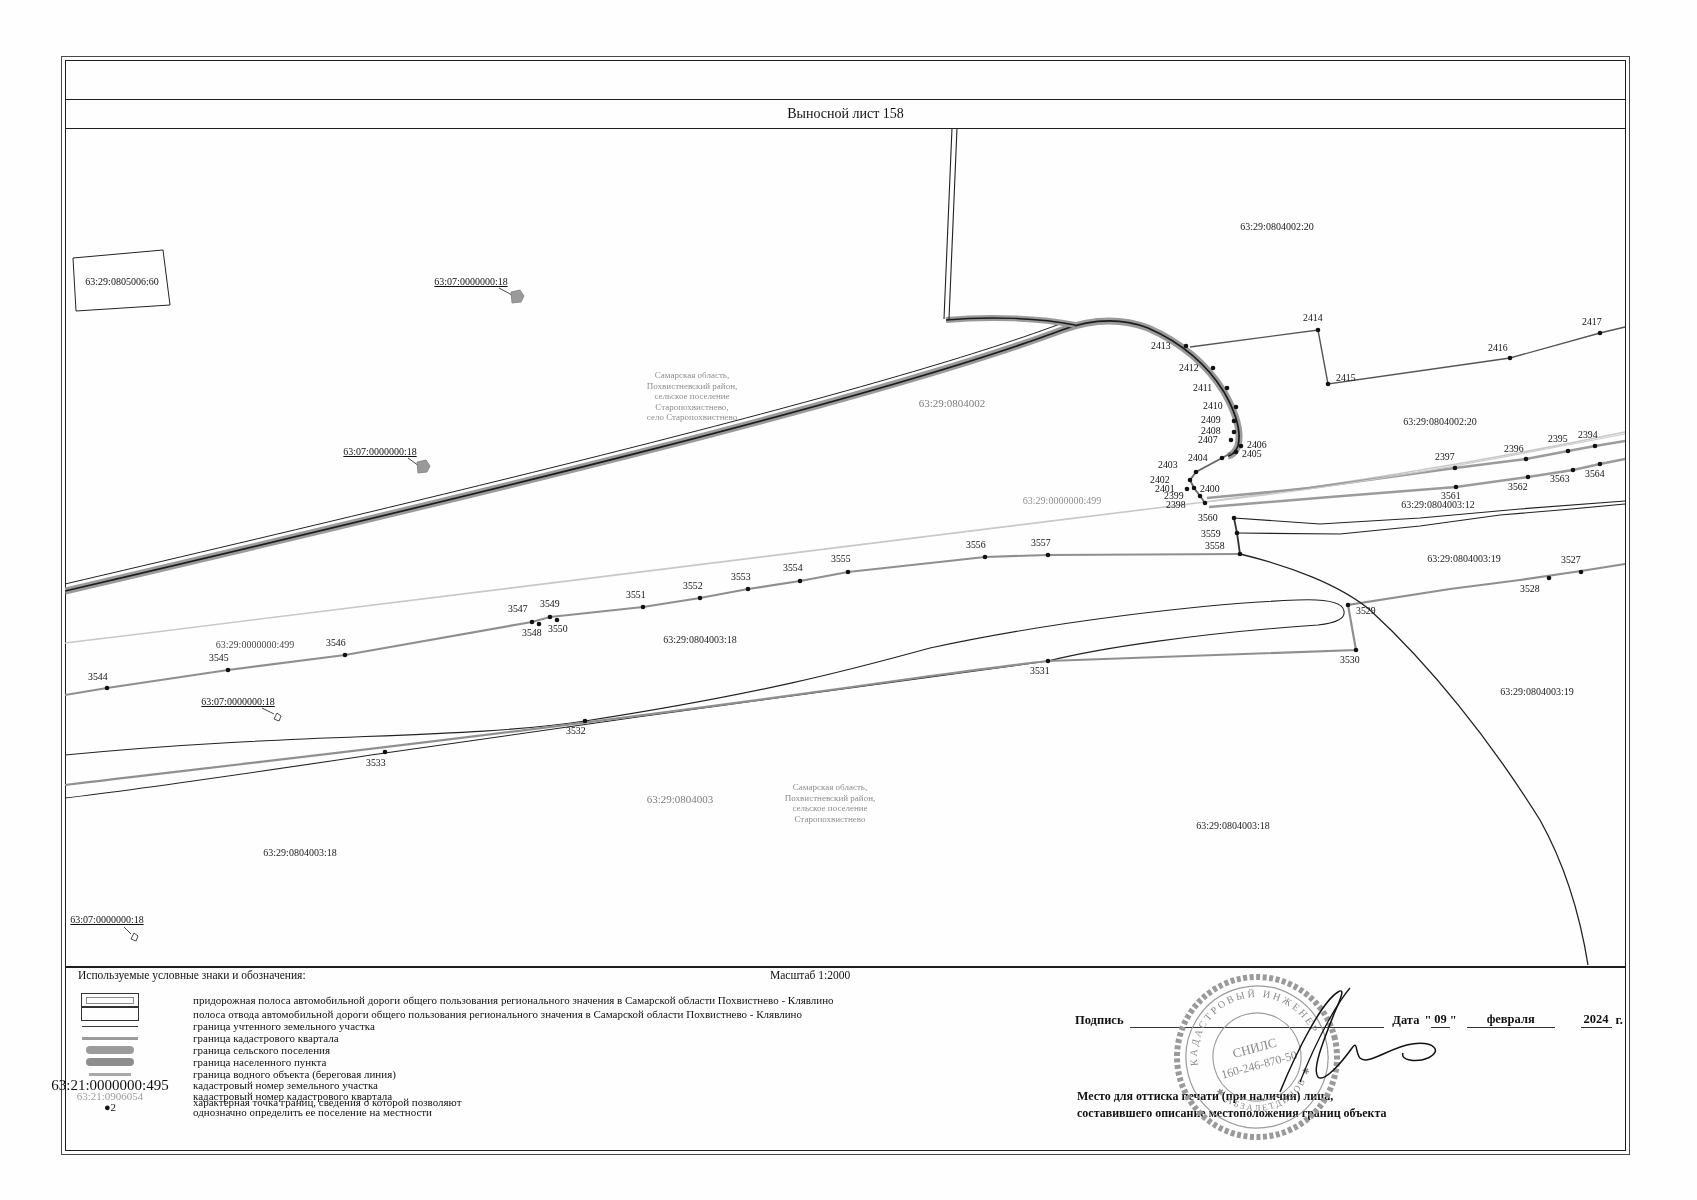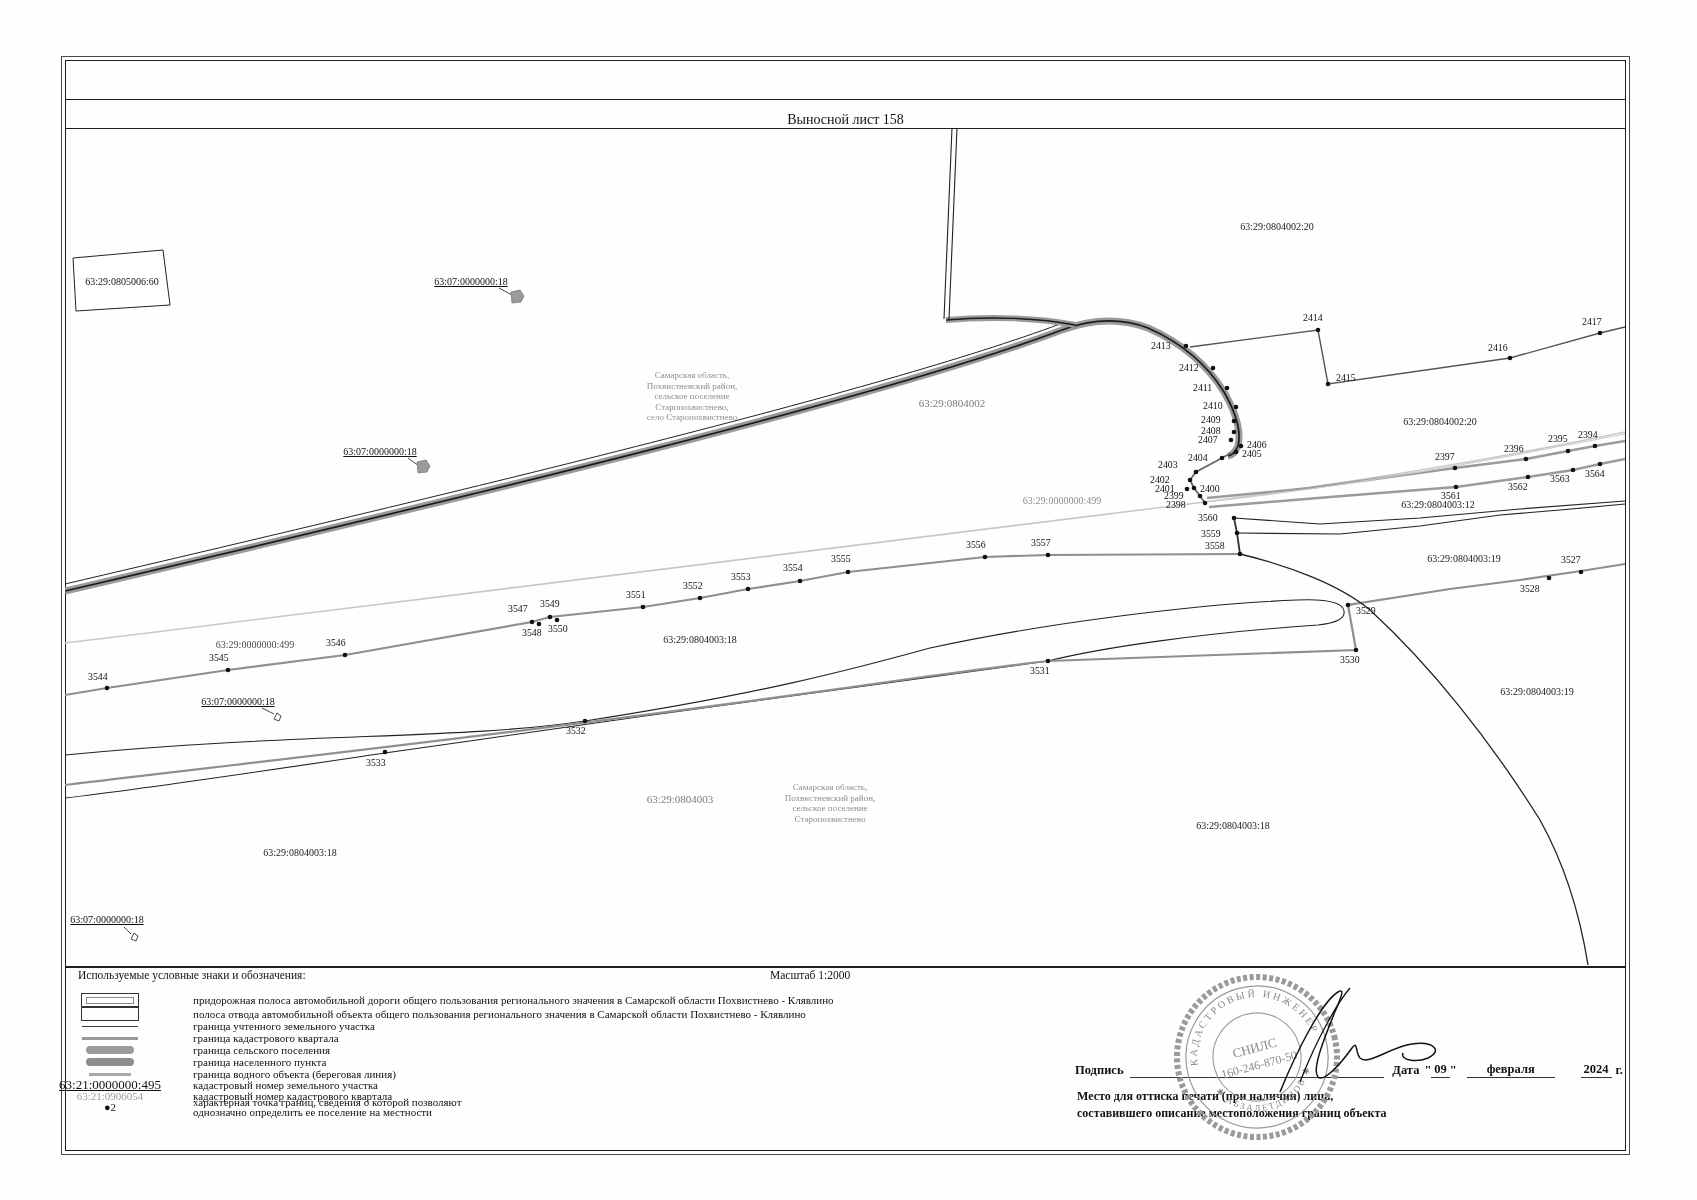--- a/index.html
+++ b/index.html
@@ -4,43 +4,43 @@
 <style>
   html,body{margin:0;padding:0;background:#ffffff;}
   #page{position:relative;width:1697px;height:1200px;background:#fefefe;overflow:hidden;
         font-family:"Liberation Serif","DejaVu Serif",serif;color:#111;}
   .abs{position:absolute;box-sizing:border-box;}
   .outer-frame{left:61px;top:56px;width:1569px;height:1099px;border:1.4px solid #4a4a4a;}
   .inner-frame{left:65px;top:60px;width:1561px;height:1091px;border:1.3px solid #1e1e1e;}
   .title-box{left:65px;top:64px;width:1561px;height:35px;border:1.4px solid #1e1e1e;
              display:flex;align-items:center;justify-content:center;font-size:15.5px;}
   .subtitle-box{left:65px;top:98.5px;width:1561px;height:30px;border:1.4px solid #1e1e1e;
-             display:flex;align-items:flex-end;justify-content:center;font-size:14px;}
+             display:flex;align-items:center;justify-content:center;font-size:14px;}
   .map-box{left:65px;top:128px;width:1561px;height:839px;border:1.4px solid #1e1e1e;}
   .footer-box{left:65px;top:967px;width:1561px;height:184px;border:1.4px solid #1e1e1e;}
   #map-svg{left:65px;top:128px;width:1561px;height:839px;}
   #footer-svg{left:1060px;top:958px;width:575px;height:200px;pointer-events:none;}
   .legend-title{left:78px;top:969px;font-size:11.5px;}
   .scale-label{left:770px;top:969px;font-size:11.5px;}
   .lrow{position:absolute;height:12px;display:flex;align-items:center;}
   .lsym{position:absolute;left:58px;width:104px;display:flex;align-items:center;justify-content:center;}
   .ltxt{position:absolute;left:162px;font-size:11px;white-space:nowrap;margin-left:31px;}
   .sym-road-strip{width:56px;height:12px;border:1.2px solid #333;display:flex;align-items:center;justify-content:center;}
   .sym-road-strip > span{display:block;width:46px;height:5px;border:1.2px solid #8a8a8a;}
   .sym-road-band{width:56px;height:12px;border:1.2px solid #333;}
   .sym-thin-line{width:56px;height:0;border-top:1.6px solid #3a3a3a;}
   .sym-gray-line{width:56px;height:0;border-top:3px solid #9b9b9b;}
   .sym-thick1{width:48px;height:8px;background:#9b9b9b;border-radius:4px;}
   .sym-thick2{width:48px;height:8px;background:#8d8d8d;border-radius:4px;}
   .sym-water{width:42px;height:0;border-top:3.5px solid #a8a8a8;}
-  .sym-cadnum{font-size:13px;color:#111;text-decoration:underline;}
+  .sym-cadnum{font-size:15px;color:#111;}
   .sym-cadq{font-size:11px;color:#9b9b9b;}
   .sym-pt{font-size:11px;color:#111;}
   .two-line span{display:block;line-height:10.5px;}
-  .sig-row{left:1075px;top:1058px;width:548px;height:20px;display:flex;align-items:flex-end;font-size:12.5px;font-weight:bold;}
+  .sig-row{left:1075px;top:1008px;width:548px;height:20px;display:flex;align-items:flex-end;font-size:12.5px;font-weight:bold;}
   .sig-line{display:inline-block;border-bottom:1px solid #333;height:14px;}
   .u{border-bottom:1px solid #333;padding:0 3px;font-weight:bold;}
   .stamp-note{left:1077px;top:1088px;font-size:12px;font-weight:bold;line-height:16.5px;}
   .plbl{font-size:9.8px;fill:#111;}
   text{font-family:"Liberation Serif","DejaVu Serif",serif;}
 </style>
 </head>
 <body>
 
 <div id="page">
@@ -229,21 +229,21 @@
         <div class="sym-road-strip">
           <span></span>
         </div>
       </div>
     <div class="ltxt">придорожная полоса автомобильной дороги общего пользования регионального значения в Самарской области Похвистнево - Клявлино</div>
   </div>
   <div class="lrow" style="top:1008px">
     <div class="lsym">
         <div class="sym-road-band"></div>
       </div>
-    <div class="ltxt">полоса отвода автомобильной объекта общего пользования регионального значения в Самарской области Похвистнево - Клявлино</div>
+    <div class="ltxt">полоса отвода автомобильной дороги общего пользования регионального значения в Самарской области Похвистнево - Клявлино</div>
   </div>
   <div class="lrow" style="top:1020px">
     <div class="lsym">
         <div class="sym-thin-line"></div>
       </div>
     <div class="ltxt">граница учтенного земельного участка</div>
   </div>
   <div class="lrow" style="top:1032px">
     <div class="lsym">
         <div class="sym-gray-line"></div>

